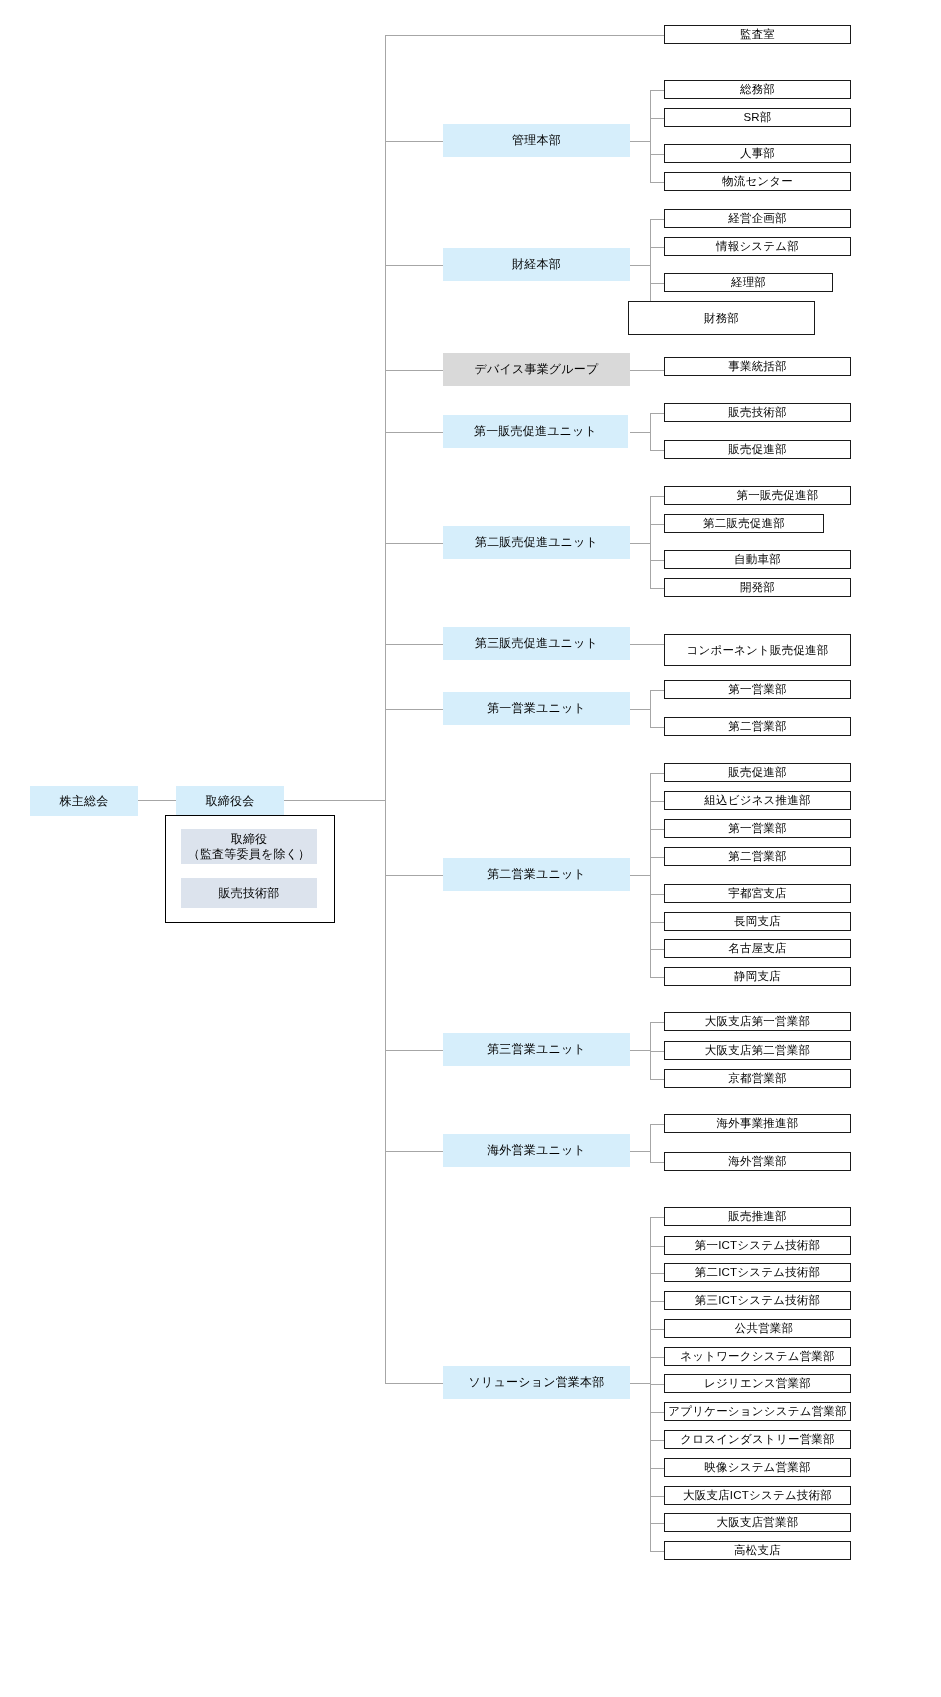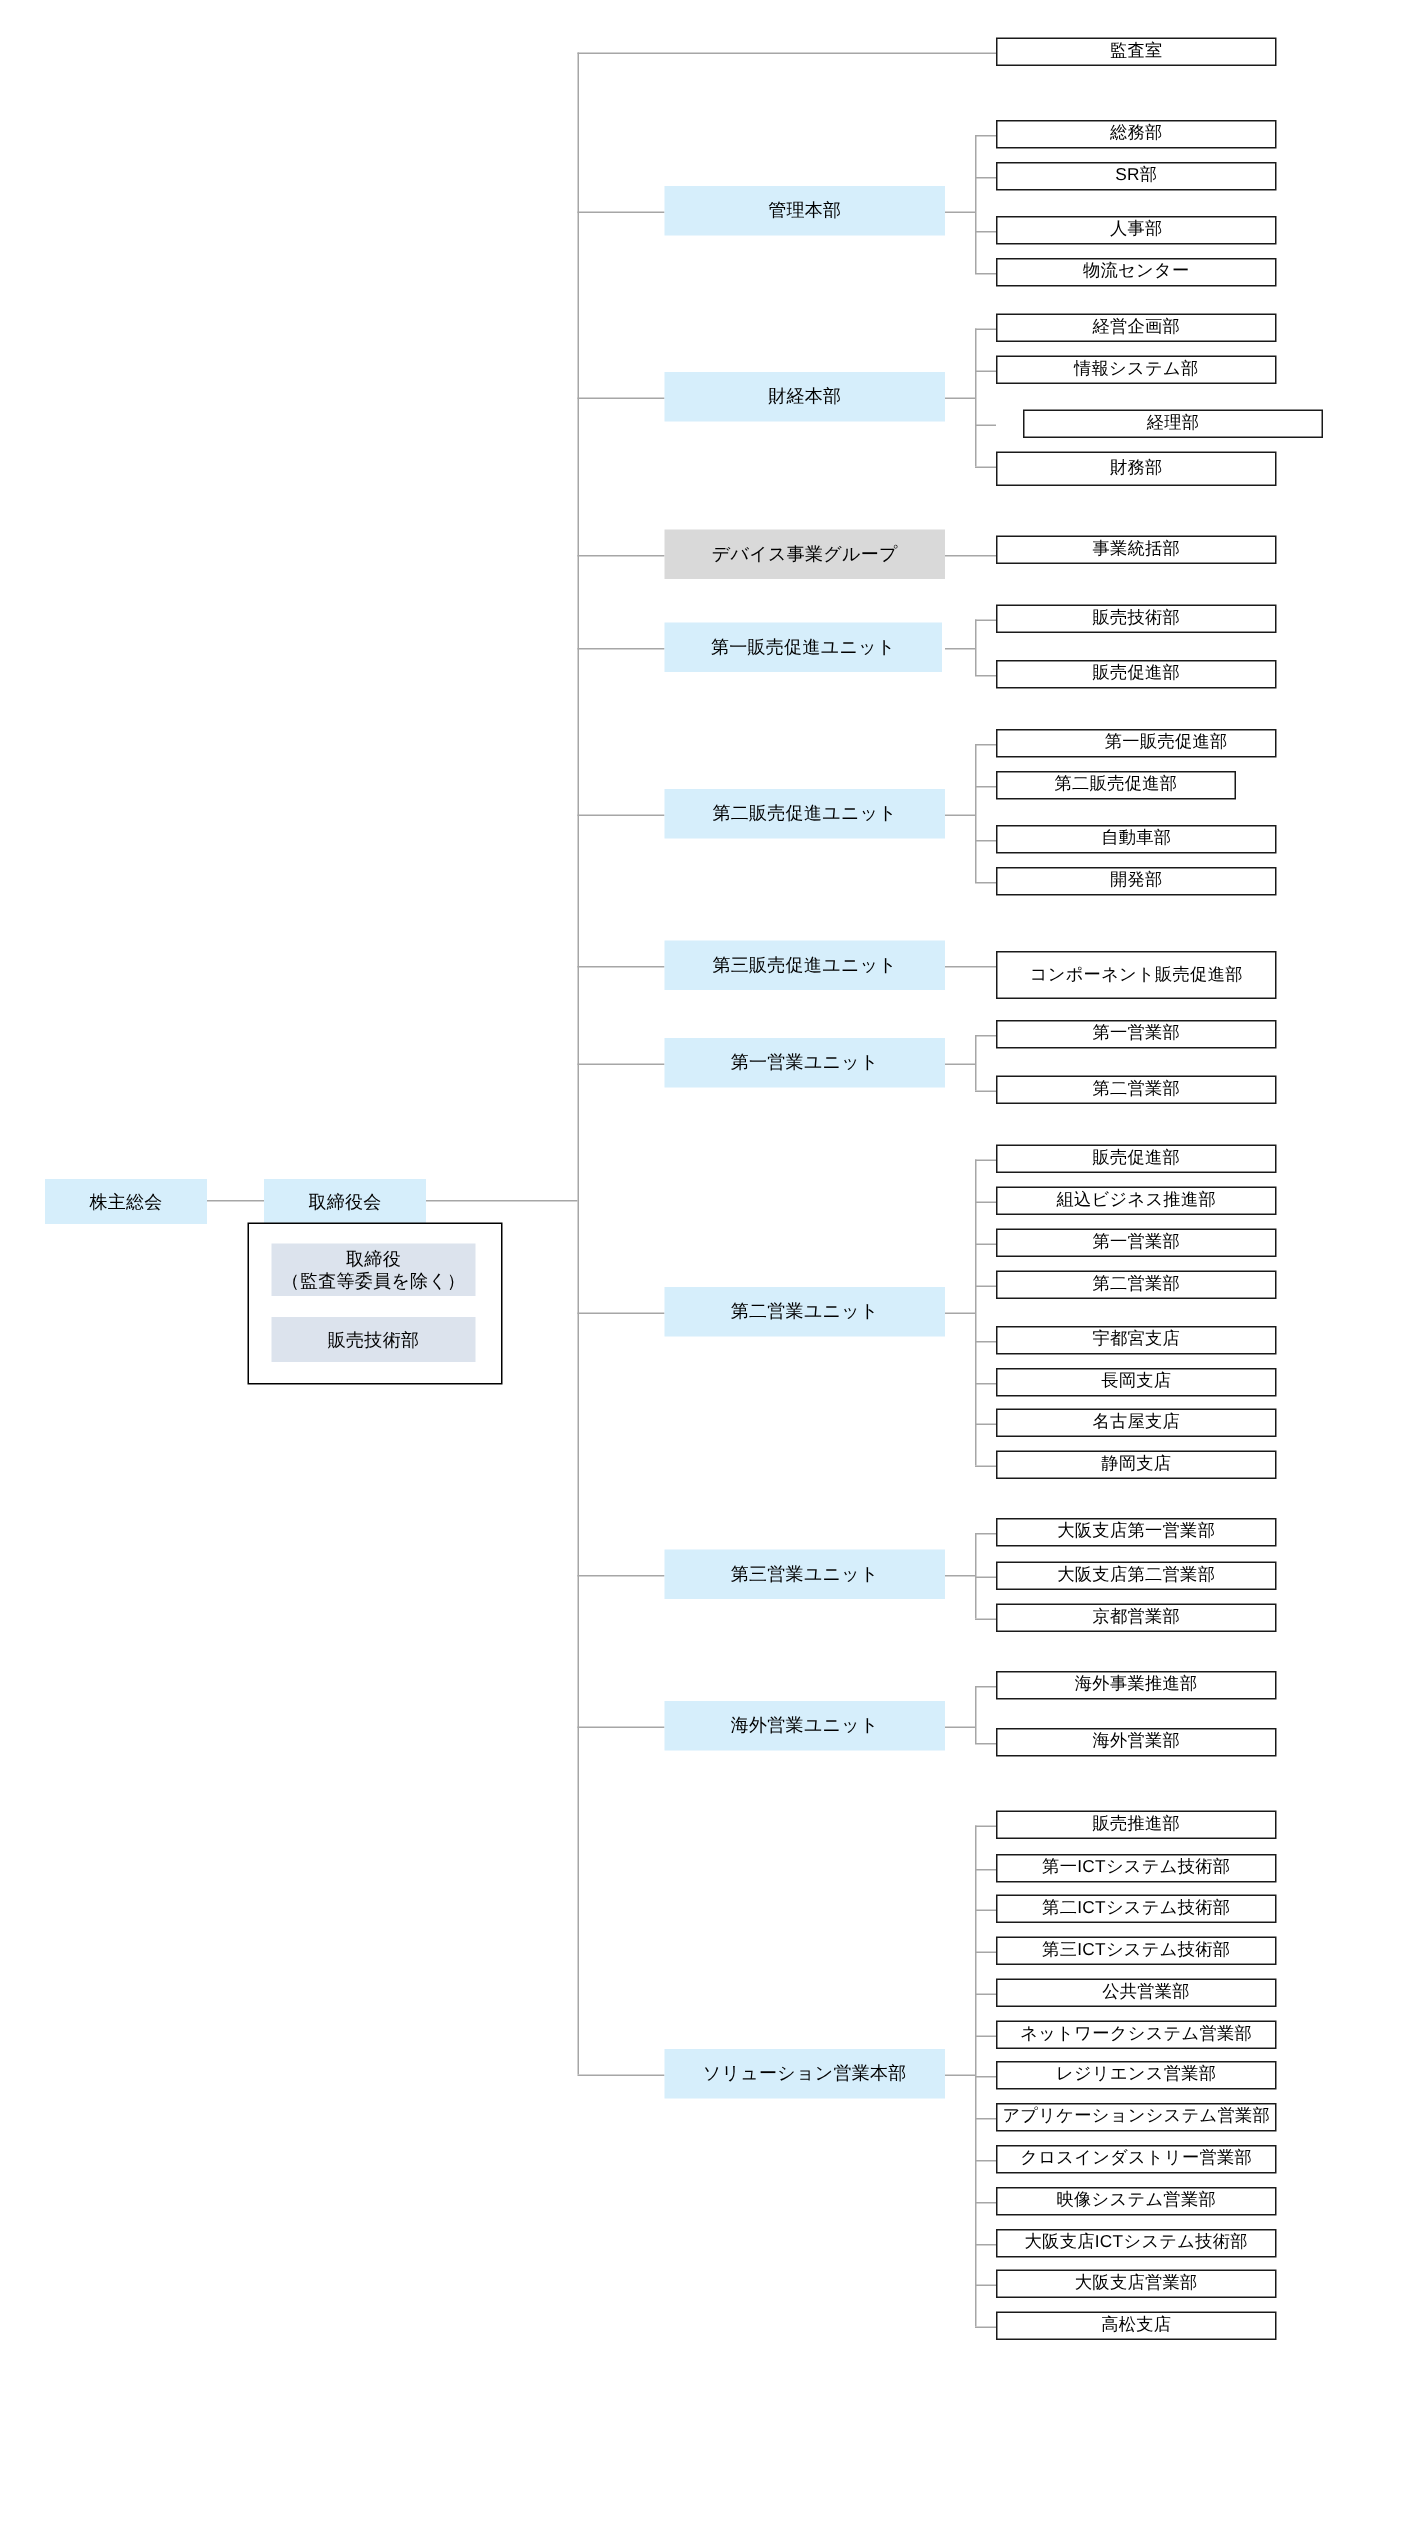--- a/index.html
+++ b/index.html
@@ -97,22 +97,22 @@
     <div class="h-line" style="left: 385px; top: 264.5px; width: 58px;"></div>
     <div class="node n-blue" style="left: 443px; top: 248px; width: 187px; height: 33px;">財経本部</div>
     <div class="h-line" style="left: 630px; top: 264.5px; width: 20px;"></div>
     <div class="v-line" style="left: 650px; top: 218.5px; height: 92px;"></div>
     <div class="h-line" style="left: 650px; top: 218.5px; width: 14px;"></div>
     <div class="h-line" style="left: 650px; top: 246.5px; width: 14px;"></div>
     <div class="h-line" style="left: 650px; top: 282.5px; width: 14px;"></div>
     <div class="h-line" style="left: 650px; top: 310.5px; width: 14px;"></div>
     <div class="node n-leaf" style="left: 664px; top: 209px; width: 187px; height: 19px;">経営企画部</div>
     <div class="node n-leaf" style="left: 664px; top: 237px; width: 187px; height: 19px;">情報システム部</div>
-    <div class="node n-leaf" style="left: 682px; top: 273px; width: 200px; height: 19px;">経理部</div>
-    <div class="node n-leaf" style="left: 664px; top: 301px; width: 187px; height: 23px;">財務部</div>
+    <div class="node n-leaf" style="left: 664px; top: 273px; width: 169px; height: 19px;">経理部</div>
+    <div class="node n-leaf" style="left: 628px; top: 301px; width: 187px; height: 34px;">財務部</div>
     <div class="h-line" style="left: 385px; top: 369.5px; width: 58px;"></div>
     <div class="node n-grey" style="left: 443px; top: 353px; width: 187px; height: 33px;">デバイス事業グループ</div>
     <div class="h-line" style="left: 630px; top: 369.5px; width: 34px;"></div>
     <div class="node n-leaf" style="left: 664px; top: 357px; width: 187px; height: 19px;">事業統括部</div>
     <div class="h-line" style="left: 385px; top: 431.5px; width: 58px;"></div>
     <div class="node n-blue" style="left: 443px; top: 415px; width: 185px; height: 33px;">第一販売促進ユニット</div>
     <div class="h-line" style="left: 630px; top: 431.5px; width: 20px;"></div>
     <div class="v-line" style="left: 650px; top: 412.5px; height: 37px;"></div>
     <div class="h-line" style="left: 650px; top: 412.5px; width: 14px;"></div>
     <div class="h-line" style="left: 650px; top: 449.5px; width: 14px;"></div>

